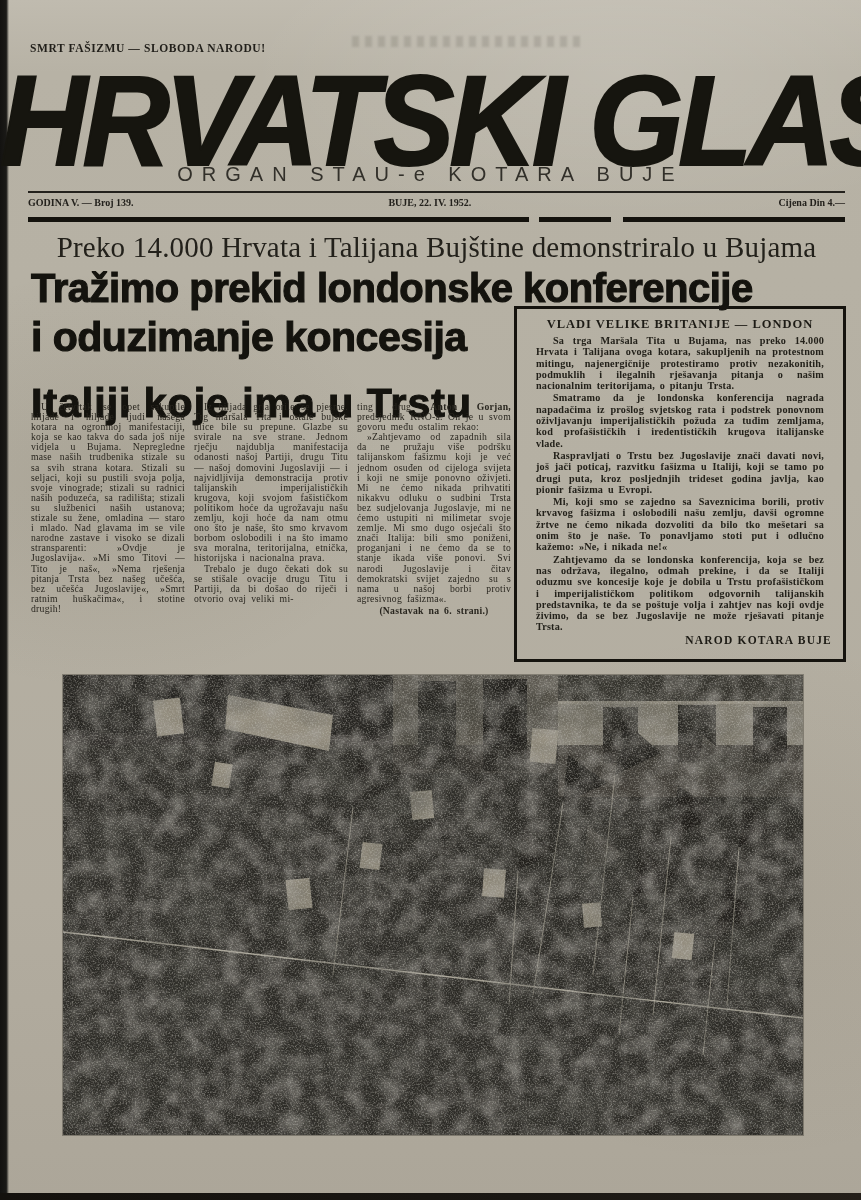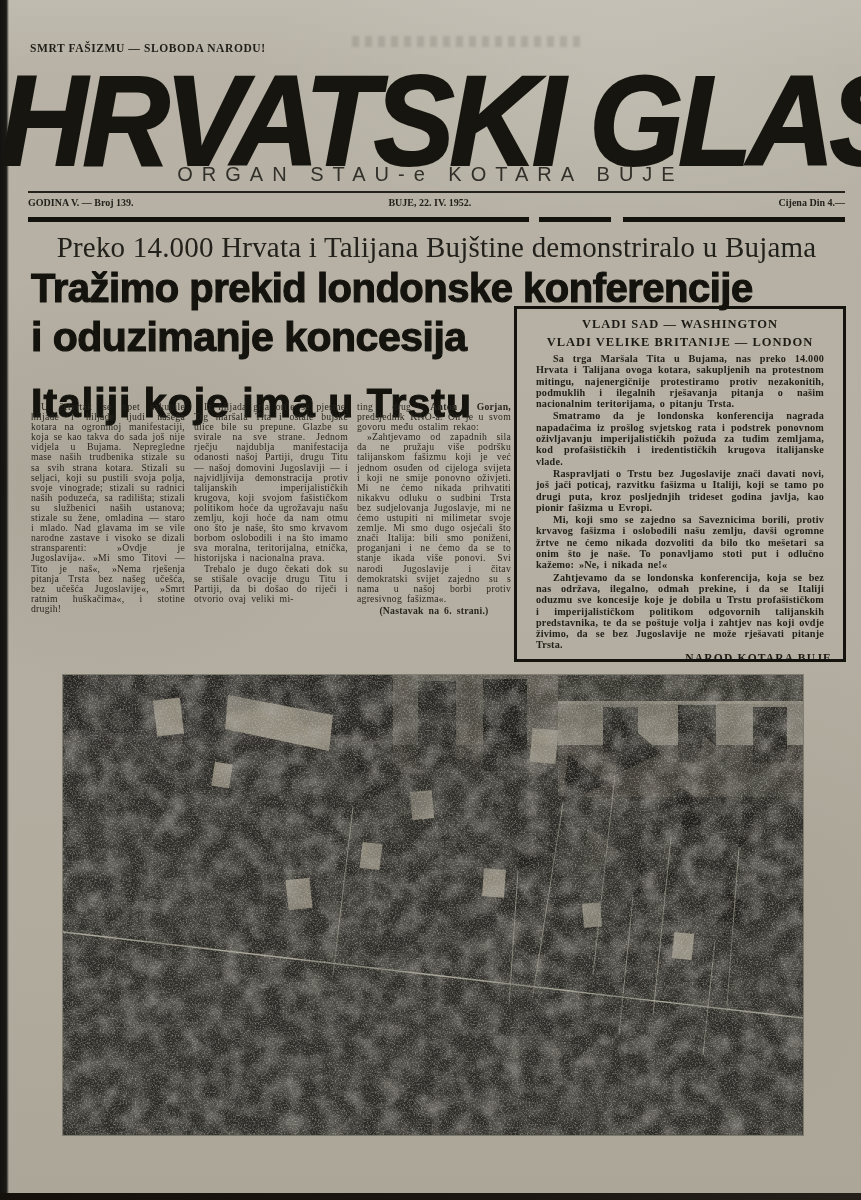--- a/index.html
+++ b/index.html
@@ -93,21 +93,20 @@
       <p class="indent">Trebalo je dugo čekati dok su se stišale ovacije drugu Titu i Partiji, da bi došao do riječi i otvorio ovaj veliki mi-</p>
     </div>
     <div class="col">
       <p><span>ting drug </span><b>Anton Gorjan,</b><span> predsjednik KNO-a. On je u svom govoru među ostalim rekao:</span></p>
       <p class="indent">»Zahtjevamo od zapadnih sila da ne pružaju više podršku talijanskom fašizmu koji je već jednom osuđen od cijeloga svijeta i koji ne smije ponovno oživjeti. Mi ne ćemo nikada prihvatiti nikakvu odluku o sudbini Trsta bez sudjelovanja Jugoslavje, mi ne ćemo ustupiti ni milimetar svoje zemlje. Mi smo dugo osjećali što znači Italija: bili smo poniženi, proganjani i ne ćemo da se to stanje ikada više ponovi. Svi narodi Jugoslavije i čitav demokratski svijet zajedno su s nama u našoj borbi protiv agresivnog fašizma«.</p>
       <p class="cont">(Nastavak na 6. strani.)</p>
     </div>
   </section>
 
   <aside class="box">
-    <div class="box-h">VLADI SAD — WASHINGTON</div>
     <div class="box-h">VLADI VELIKE BRITANIJE — LONDON</div>
     <p>Sa trga Maršala Tita u Bujama, nas preko 14.000 Hrvata i Talijana ovoga kotara, sakupljenih na protestnom mitingu, najenergičnije protestiramo protiv nezakonitih, podmuklih i ilegalnih rješavanja pitanja o našim nacionalnim teritorijama, o pitanju Trsta.</p>
     <p>Smatramo da je londonska konferencija nagrada napadačima iz prošlog svjetskog rata i podstrek ponovnom oživljavanju imperijalističkih požuda za tuđim zemljama, kod profašističkih i iredentističkih krugova italijanske vlade.</p>
     <p>Raspravljati o Trstu bez Jugoslavije znači davati novi, još jači poticaj, razvitku fašizma u Italiji, koji se tamo po drugi puta, kroz posljednjih trideset godina javlja, kao pionir fašizma u Evropi.</p>
     <p>Mi, koji smo se zajedno sa Saveznicima borili, protiv krvavog fašizma i oslobodili našu zemlju, davši ogromne žrtve ne ćemo nikada dozvoliti da bilo tko mešetari sa onim što je naše. To ponavljamo stoti put i odlučno kažemo: »Ne, i nikada ne!«</p>
     <p>Zahtjevamo da se londonska konferencija, koja se bez nas održava, ilegalno, odmah prekine, i da se Italiji oduzmu sve koncesije koje je dobila u Trstu profašističkom i imperijalističkom politikom odgovornih talijanskih predstavnika, te da se poštuje volja i zahtjev nas koji ovdje živimo, da se bez Jugoslavije ne može rješavati pitanje Trsta.</p>
     <div class="sig">NAROD KOTARA BUJE</div>
   </aside>
 
   <figure class="photo">

